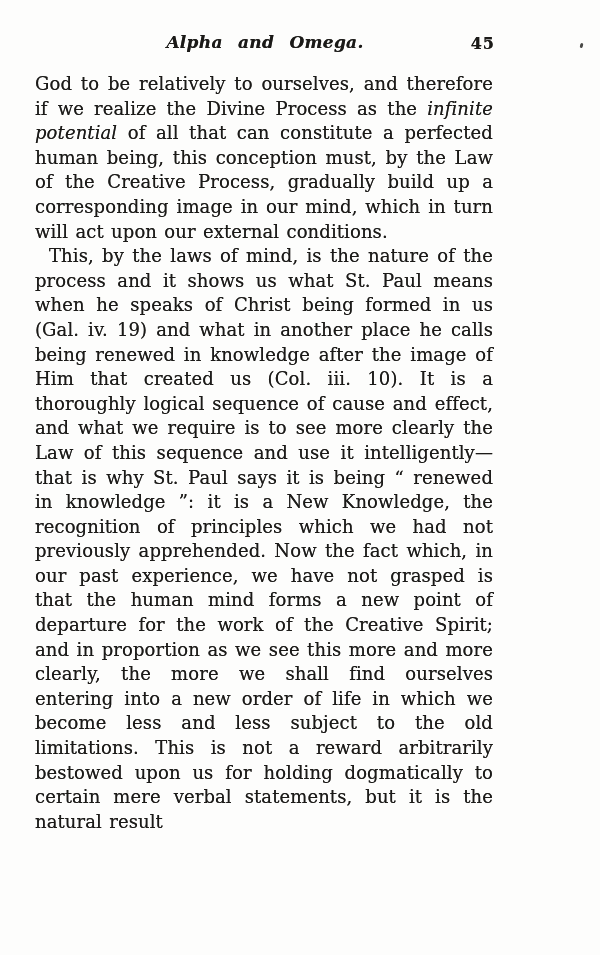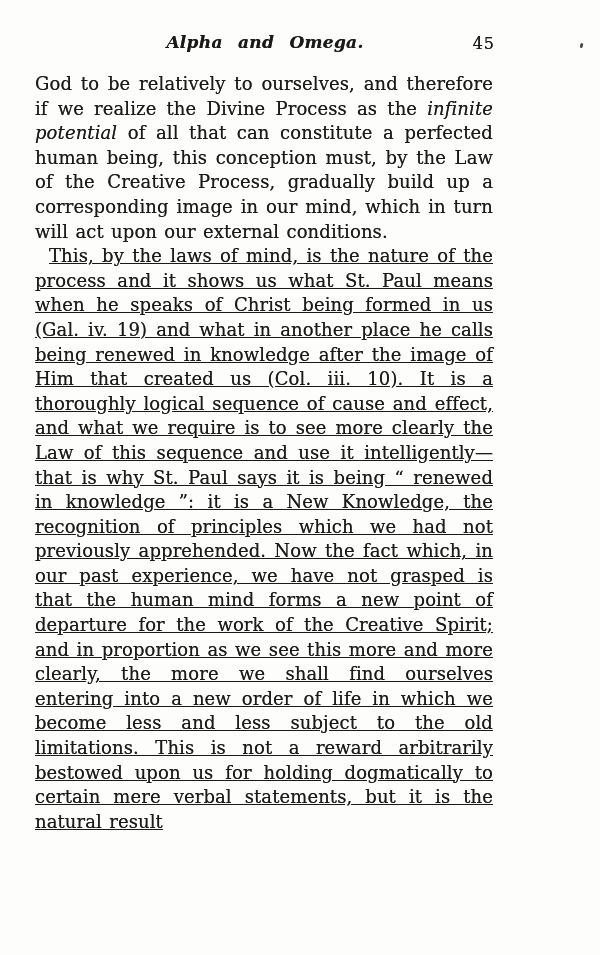--- a/index.html
+++ b/index.html
@@ -30,21 +30,21 @@
     font-size: 17px;
     word-spacing: 9px;
     letter-spacing: 0.3px;
     text-shadow: 0 0 0.5px rgba(27,26,24,0.8);
   }
   .page-number {
     position: absolute;
     right: 0px;
     top: 2px;
     font-size: 16px;
-    font-weight: normal;
+    font-weight: bold;
     letter-spacing: 1px;
     text-shadow: 0 0 0.5px rgba(27,26,24,0.8);
   }
   .speck {
     position: absolute;
     left: 580px;
     top: 43px;
     width: 3px;
     height: 5px;
     background: #4a4a48;
@@ -62,21 +62,20 @@
     word-spacing: 1.5px;
     letter-spacing: 0.1px;
     text-shadow: 0 0 0.5px rgba(27,26,24,0.75);
   }
   .body-text p {
     margin: 0;
     padding: 0;
   }
   .para-indent {
     text-indent: 14px;
-    text-decoration: underline;
   }
   em {
     font-style: italic;
   }
 </style>
 </head>
 <body>
 
 <div class="page">
 

